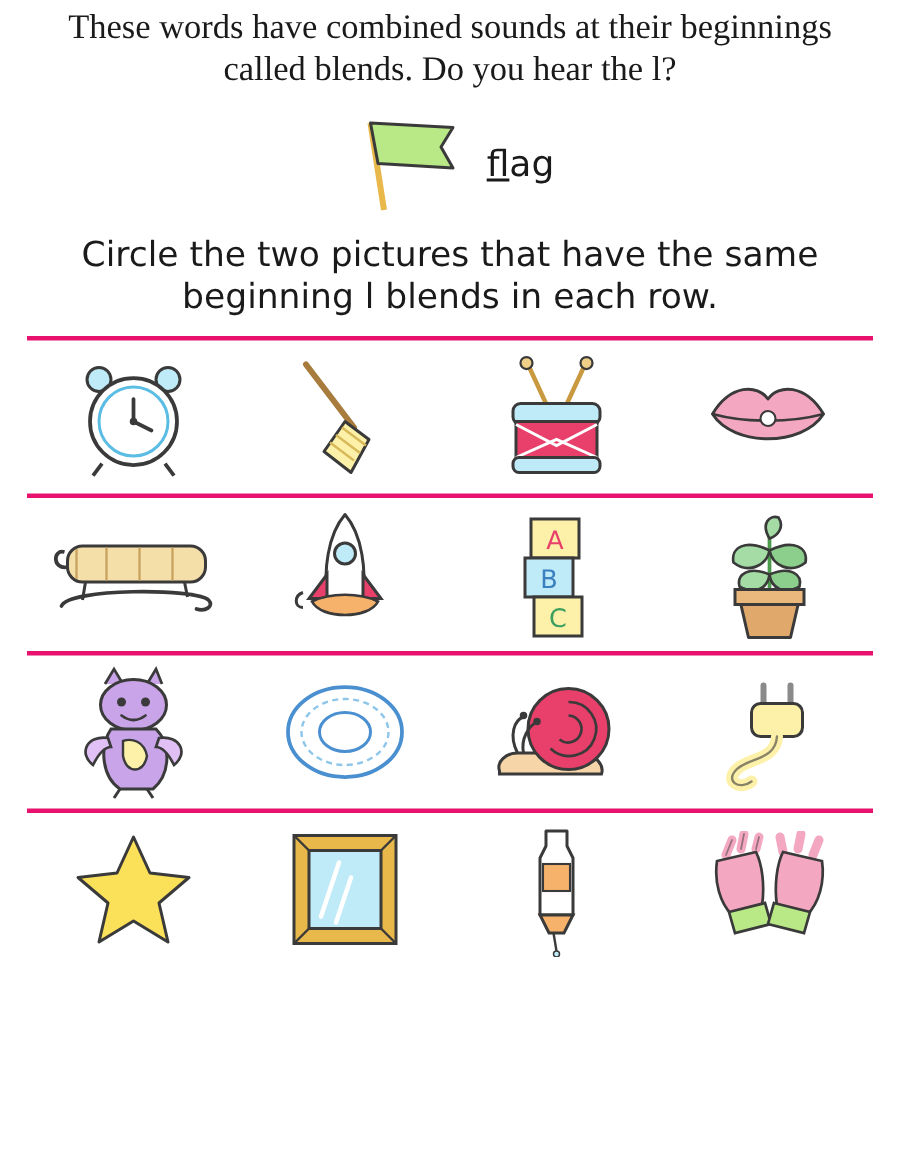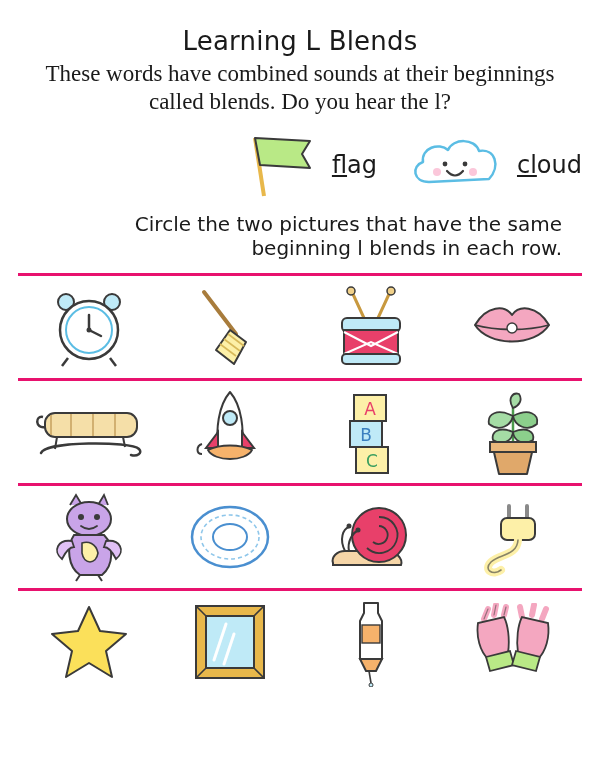--- a/index.html
+++ b/index.html
@@ -30,40 +30,40 @@
   }
   .intro {
     text-align: center;
     font-size: 23px;
     line-height: 1.22;
     margin: 4px 14px 0 14px;
     font-family: Liberation Serif, serif;
   }
   .examples {
     display: flex;
-    justify-content: flex-end;
+    justify-content: center;
     align-items: center;
     gap: 26px;
     margin-top: 12px;
     height: 74px;
   }
   .example {
     display: flex;
     align-items: center;
     gap: 6px;
   }
   .example-word {
     font-size: 24px;
   }
   .example-word u {
     text-decoration: underline;
   }
   .instruction {
-    text-align: right;
-    font-size: 20px;
+    text-align: center;
+    font-size: 23px;
     line-height: 1.22;
     margin: 10px 20px 0 20px;
   }
   .rows {
     margin-top: 12px;
   }
   .rule {
     height: 3px;
     background: #e8126e;
     width: 564px;
@@ -84,49 +84,35 @@
     align-items: center;
     justify-content: center;
   }
   svg { display: block; }
 </style>
 </head>
 <body>
 
 <div class="page">
 
-  <h1 class="title">Learning L Blends</h1>
 
   <p class="intro">These words have combined sounds at their beginnings called blends. Do you hear the l?</p>
 
   <div class="examples">
 
     <div class="example">
       <span>
         <svg width="88" height="66" viewBox="0 0 88 66">
           <line x1="17" y1="6" x2="26" y2="64" stroke="#e8b84b" stroke-width="4"></line>
           <path d="M17 6 L72 9 L64 22 L72 36 L22 33 Z" fill="#b9e986" stroke="#3a3a3a" stroke-width="2" stroke-linejoin="round"></path>
         </svg>
       </span>
       <span class="example-word"><u>fl</u><span>ag</span></span>
     </div>
 
-    <div class="example">
-      <span>
-        <svg width="108" height="66" viewBox="0 0 108 66">
-          <path d="M26 50 C10 50 8 34 20 30 C18 16 36 10 45 18 C50 6 72 6 76 19 C92 16 98 34 86 47 Z" fill="#ffffff" stroke="#5bbde4" stroke-width="2.5" stroke-linejoin="round"></path>
-          <circle cx="42" cy="32" r="2.4" fill="#3a3a3a"></circle>
-          <circle cx="62" cy="32" r="2.4" fill="#3a3a3a"></circle>
-          <path d="M44 39 Q52 48 60 39" fill="none" stroke="#3a3a3a" stroke-width="2.2" stroke-linecap="round"></path>
-          <circle cx="34" cy="40" r="4" fill="#fbc7da"></circle>
-          <circle cx="70" cy="40" r="4" fill="#fbc7da"></circle>
-        </svg>
-      </span>
-      <span class="example-word"><u>cl</u><span>oud</span></span>
-    </div>
 
   </div>
 
   <p class="instruction">Circle the two pictures that have the same beginning l blends in each row.</p>
 
   <div class="rows">
 
     <div class="rule"></div>
 
     <div class="row">

